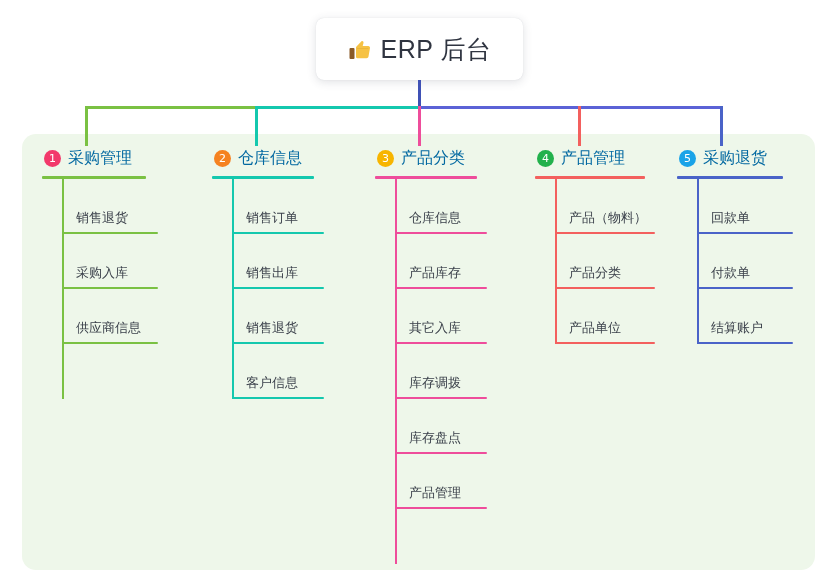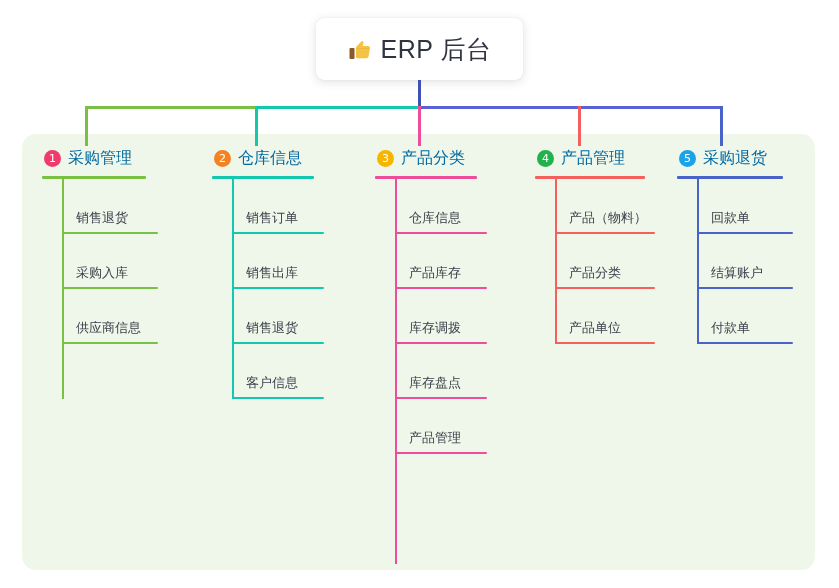--- a/index.html
+++ b/index.html
@@ -154,20 +154,24 @@
           <div class="spine" style="background: rgb(238, 77, 155); height: 385px;"></div>
           <div class="item">
             <span class="item-label">仓库信息</span>
             <div class="item-rule" style="background: rgb(238, 77, 155); width: 92px;"></div>
           </div>
           <div class="item">
             <span class="item-label">产品库存</span>
             <div class="item-rule" style="background: rgb(238, 77, 155); width: 92px;"></div>
           </div>
           <div class="item">
+            <span class="item-label">其它入库</span>
+            <div class="item-rule" style="background: rgb(238, 77, 155); width: 92px;"></div>
+          </div>
+          <div class="item">
             <span class="item-label">库存调拨</span>
             <div class="item-rule" style="background: rgb(238, 77, 155); width: 92px;"></div>
           </div>
           <div class="item">
             <span class="item-label">库存盘点</span>
             <div class="item-rule" style="background: rgb(238, 77, 155); width: 92px;"></div>
           </div>
           <div class="item">
             <span class="item-label">产品管理</span>
             <div class="item-rule" style="background: rgb(238, 77, 155); width: 92px;"></div>
@@ -202,24 +206,24 @@
           <span class="col-title">采购退货</span>
         </div>
         <div class="head-rule" style="background: rgb(74, 99, 200); width: 106px;"></div>
         <div class="items" style="height: 165px;">
           <div class="spine" style="background: rgb(74, 99, 200); height: 165px;"></div>
           <div class="item">
             <span class="item-label">回款单</span>
             <div class="item-rule" style="background: rgb(74, 99, 200); width: 96px;"></div>
           </div>
           <div class="item">
+            <span class="item-label">付款单</span>
+            <div class="item-rule" style="background: rgb(74, 99, 200); width: 96px;"></div>
+          </div>
+          <div class="item">
             <span class="item-label">结算账户</span>
             <div class="item-rule" style="background: rgb(74, 99, 200); width: 96px;"></div>
           </div>
-          <div class="item">
-            <span class="item-label">付款单</span>
-            <div class="item-rule" style="background: rgb(74, 99, 200); width: 96px;"></div>
-          </div>
         </div>
       </div>
     </div>
 
 </div>
 
 </body></html>

